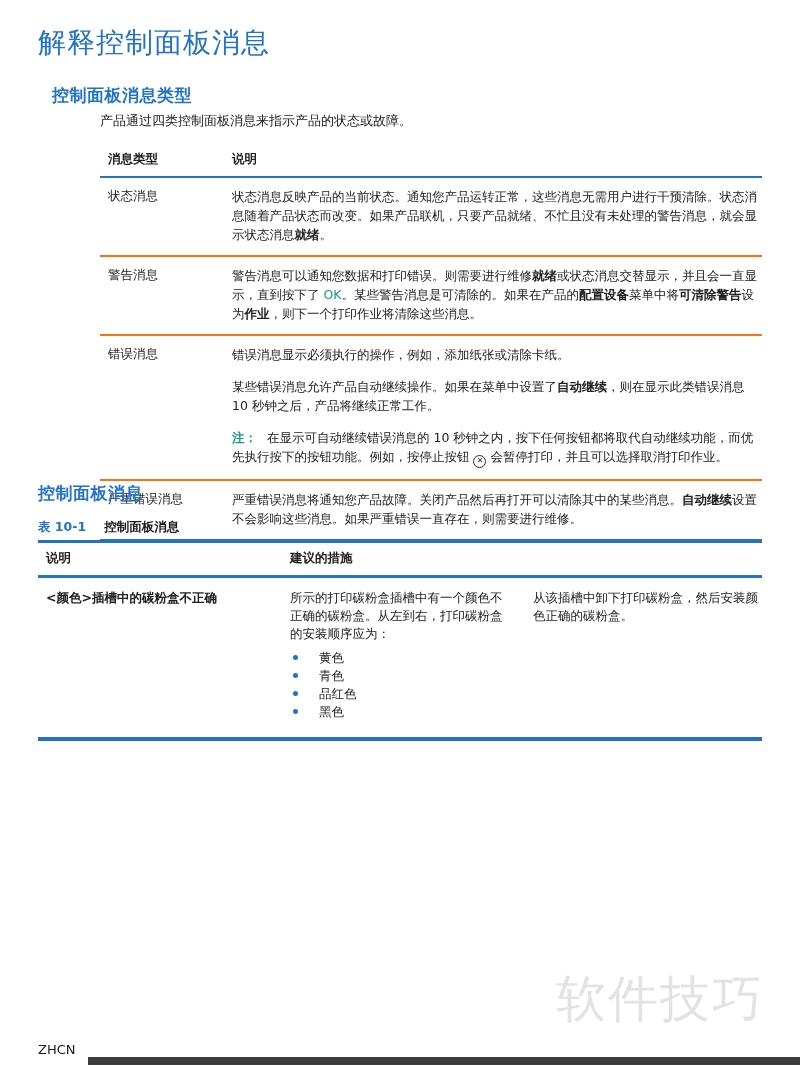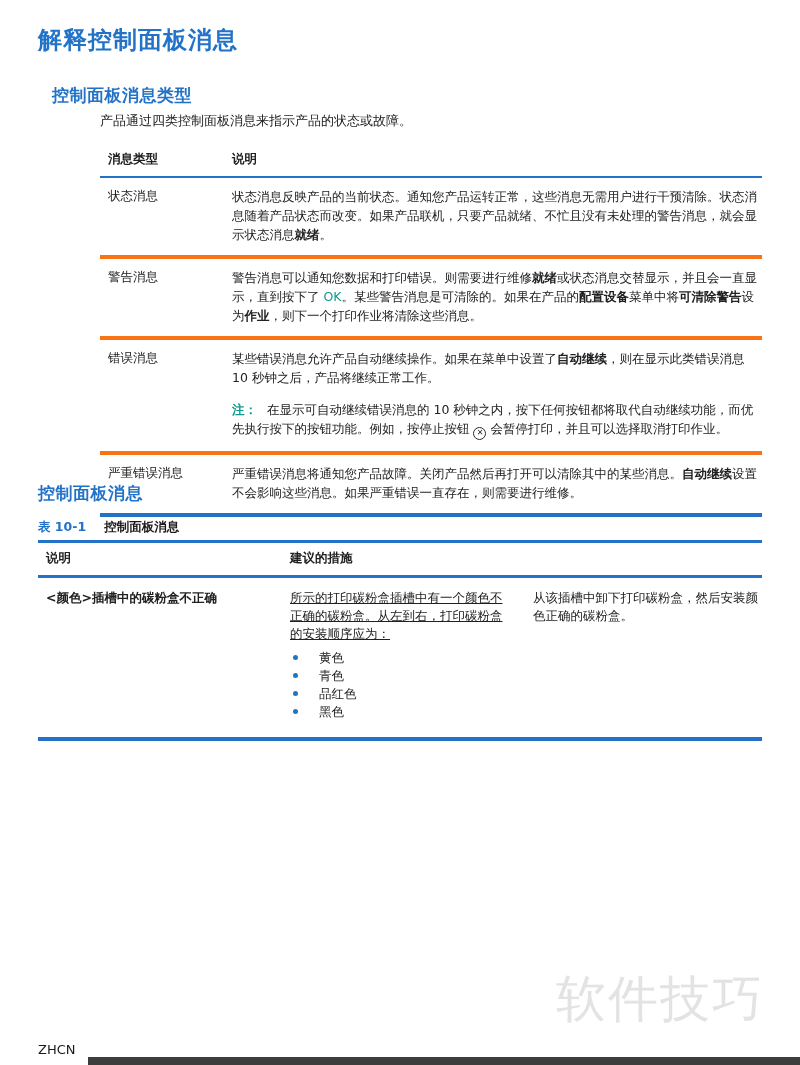--- a/index.html
+++ b/index.html
@@ -7,36 +7,36 @@
   body {
     width: 800px; height: 1065px; position: relative; overflow: hidden;
     background: #ffffff; color: #212121;
     font-family: "DejaVu Sans", "Liberation Sans", sans-serif;
   }
   .page { position: absolute; inset: 0; }
 
   
   .doc-title {
     position: absolute; left: 38px; top: 24px; margin: 0;
-    font-size: 24px; font-weight: bold; color: #2273c8; letter-spacing: 1px;
+    font-size: 28px; font-weight: normal; color: #2273c8; letter-spacing: 1px;
   }
   .h2-types {
     position: absolute; left: 52px; top: 84px; margin: 0;
     font-size: 17px; font-weight: bold; color: #2273c8; letter-spacing: 0.5px;
   }
   .intro {
     position: absolute; left: 100px; top: 112px; margin: 0;
     font-size: 13px; color: #212121; text-align: center;
   }
 
   
   .table1 { position: absolute; left: 100px; top: 144px; width: 662px; font-size: 12.5px; }
   .t1-head { display: grid; grid-template-columns: 124px 1fr; border-bottom: 2px solid #2273c8; }
   .t1-head .th { font-weight: bold; padding: 7px 6px 8px 8px; }
-  .t1-row { display: grid; grid-template-columns: 124px 1fr; border-top: 4px solid #f97316; }
+  .t1-row { display: grid; grid-template-columns: 124px 1fr; border-top: 2px solid #f97316; }
   .t1-row:first-child { border-top: none; }
   .t1-body .t1-row:last-child { border-bottom: 4px solid #2273c8; }
   .t1-c1 { padding: 10px 6px 10px 8px; }
   .t1-c2 { padding: 9px 2px 11px 8px; line-height: 19px; }
   .t1-c2 p { margin: 0 0 13px 0; }
   .t1-c2 p:last-child { margin-bottom: 0; }
 
   .b { font-weight: bold; }
   .teal { color: #0e9a8f; }
   .tb { color: #0e9a8f; font-weight: bold; margin-right: 10px; }
@@ -63,21 +63,21 @@
     border-top: 3px solid #2273c8; font-size: 12.5px;
   }
   .t2-head { display: grid; grid-template-columns: 244px 1fr; border-bottom: 3px solid #2273c8; }
   .t2-head .th { font-weight: bold; padding: 7px 6px 8px 8px; }
   .t2-row {
     display: grid; grid-template-columns: 244px 243px 1fr;
     border-bottom: 4px solid #2273c8; padding-bottom: 16px;
   }
   .t2-c1 { padding: 11px 10px 0 8px; font-weight: bold; line-height: 18px; }
   .t2-c2 { padding: 11px 12px 0 8px; line-height: 18px; }
-  .t2-c2 p { margin: 0; text-decoration: underline; }
+  .t2-c2 p { margin: 0; }
   .t2-c3 { padding: 11px 4px 0 8px; line-height: 18px; }
   .color-list { list-style: none; margin: 6px 0 0 0; padding: 0; }
   .color-list li { position: relative; padding-left: 29px; }
   .color-list .dot {
     position: absolute; left: 3px; top: 6px; width: 5px; height: 5px;
     border-radius: 50%; background: #2273c8;
   }
 
   
   .watermark {
@@ -112,20 +112,21 @@
         </div>
         <div class="t1-row">
           <div class="t1-c1">警告消息</div>
           <div class="t1-c2">
             <p><span>警告消息可以通知您数据和打印错误。则需要进行维修</span><span class="b">就绪</span><span>或状态消息交替显示，并且会一直显示，直到按下了 </span><span class="teal">OK</span><span>。某些警告消息是可清除的。如果在产品的</span><span class="b">配置设备</span><span>菜单中将</span><span class="b">可清除警告</span><span>设为</span><span class="b">作业</span><span>，则下一个打印作业将清除这些消息。</span></p>
           </div>
         </div>
         <div class="t1-row">
           <div class="t1-c1">错误消息</div>
           <div class="t1-c2">
+            <p><span>错误消息显示必须执行的操作，例如，添加纸张或清除卡纸。</span></p>
             <p><span>某些错误消息允许产品自动继续操作。如果在菜单中设置了</span><span class="b">自动继续</span><span>，则在显示此类错误消息 10 秒钟之后，产品将继续正常工作。</span></p>
             <p><span class="tb">注：</span><span>在显示可自动继续错误消息的 10 秒钟之内，按下任何按钮都将取代自动继续功能，而优先执行按下的按钮功能。例如，按停止按钮 </span><span class="stop-icon">✕</span><span> 会暂停打印，并且可以选择取消打印作业。</span></p>
           </div>
         </div>
         <div class="t1-row">
           <div class="t1-c1">严重错误消息</div>
           <div class="t1-c2">
             <p><span>严重错误消息将通知您产品故障。关闭产品然后再打开可以清除其中的某些消息。</span><span class="b">自动继续</span><span>设置不会影响这些消息。如果严重错误一直存在，则需要进行维修。</span></p>
           </div>
         </div>

